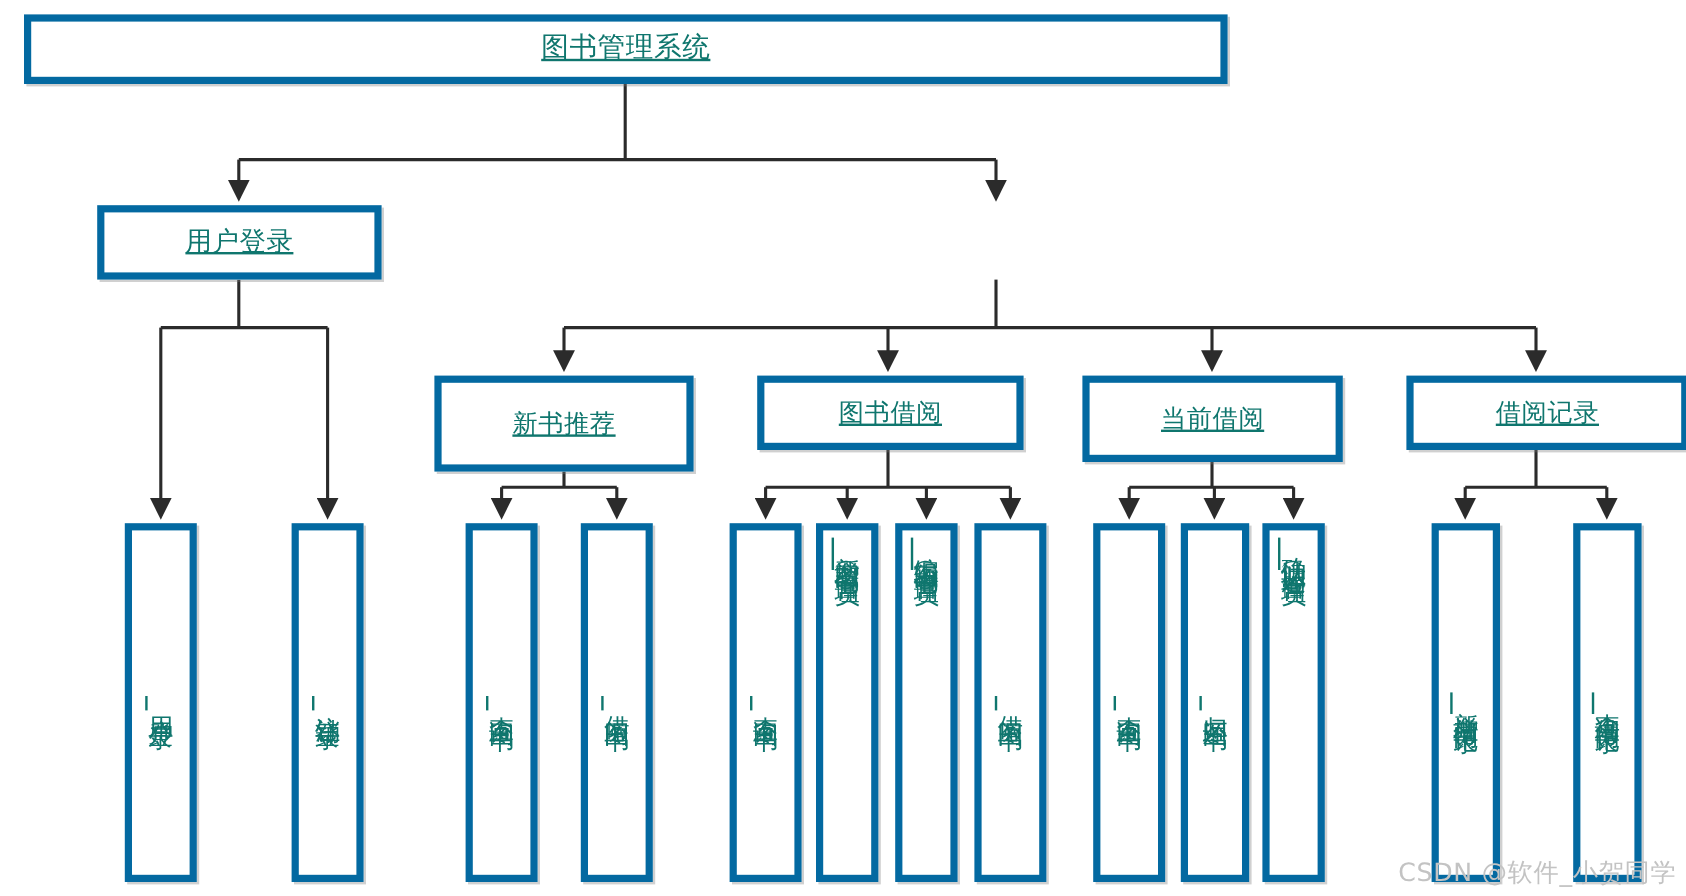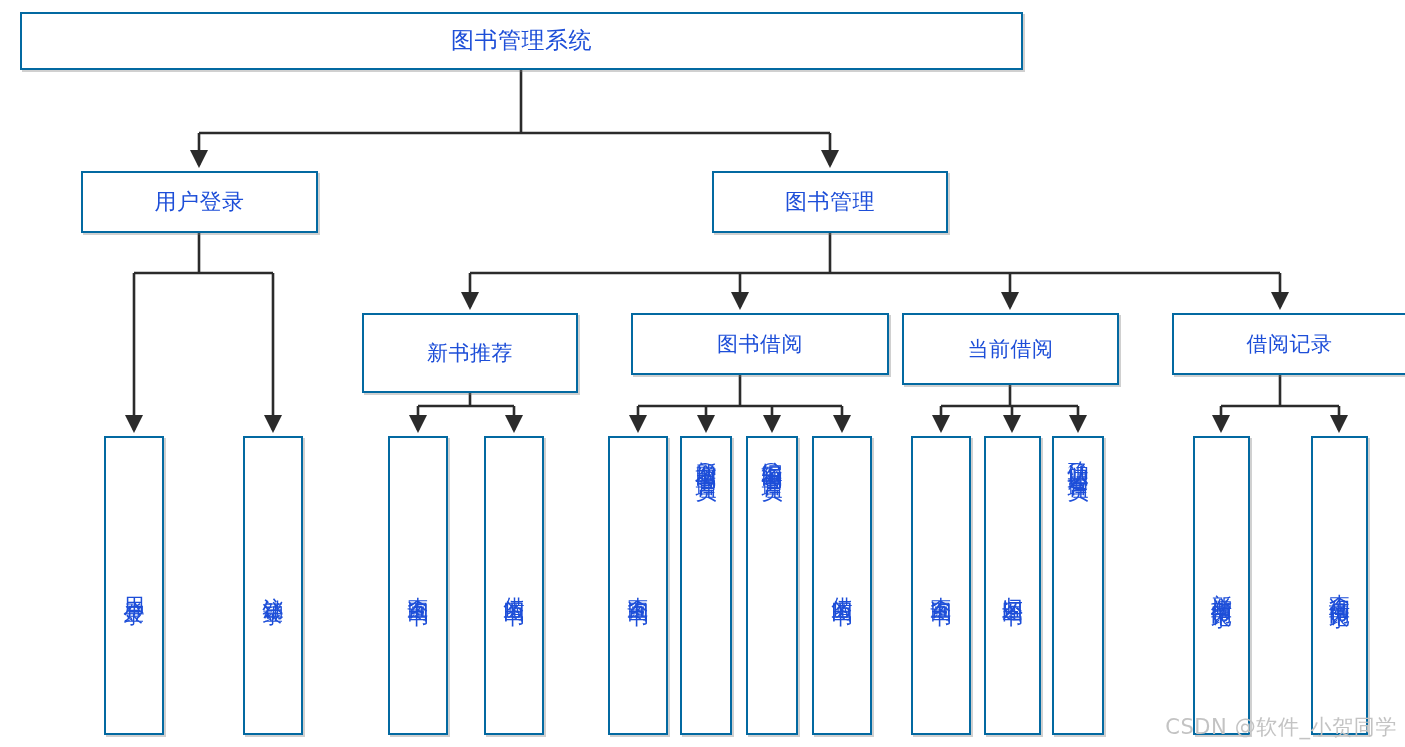--- a/index.html
+++ b/index.html
@@ -18,28 +18,29 @@
   #svg-layer {
     position: absolute;
     left: 0;
     top: 0;
     width: 1405px;
     height: 747px;
   }
   .node {
     position: absolute;
     box-sizing: border-box;
-    border: 2px solid #0369a1;
+    border: 6px solid #0369a1;
     background: #ffffff;
     display: flex;
     align-items: center;
     justify-content: center;
-    color: #1d4ed8;
+    color: #0f766e;
     box-shadow: 2px 2px 0 rgba(120,120,120,0.35);
     z-index: 2;
+    text-decoration: underline;
   }
   .node-label {
     display: block;
     text-align: center;
     line-height: 1.18;
     letter-spacing: 0.5px;
   }
   .node.root { font-size: 23px; }
   .node.level2 { font-size: 22px; }
   .node.level3 { font-size: 21px; }
@@ -123,28 +124,25 @@
     </g>
   </svg>
 
   <div class="node root" style="left:20px; top:12px; width:1003px; height:58px;">
     <span class="node-label">图书管理系统</span>
   </div>
 
   <div class="node level2" style="left:81px; top:171px; width:237px; height:62px;">
     <span class="node-label">用户登录</span>
   </div>
-  <div class="node level2" style="left:712px; top:171px; width:236px; height:62px;">
-    <span class="node-label">图书管理</span>
-  </div>
 
   <div class="node level3" style="left:362px; top:313px; width:216px; height:80px;">
     <span class="node-label">新书推荐</span>
   </div>
-  <div class="node level3" style="left:631px; top:313px; width:258px; height:62px;">
+  <div class="node level3" style="left:631px; top:313px; width:222px; height:62px;">
     <span class="node-label">图书借阅</span>
   </div>
   <div class="node level3" style="left:902px; top:313px; width:217px; height:72px;">
     <span class="node-label">当前借阅</span>
   </div>
   <div class="node level3" style="left:1172px; top:313px; width:235px; height:62px;">
     <span class="node-label">借阅记录</span>
   </div>
 
   <div class="node leaf" style="left:104px; top:436px; width:60px; height:299px;">

